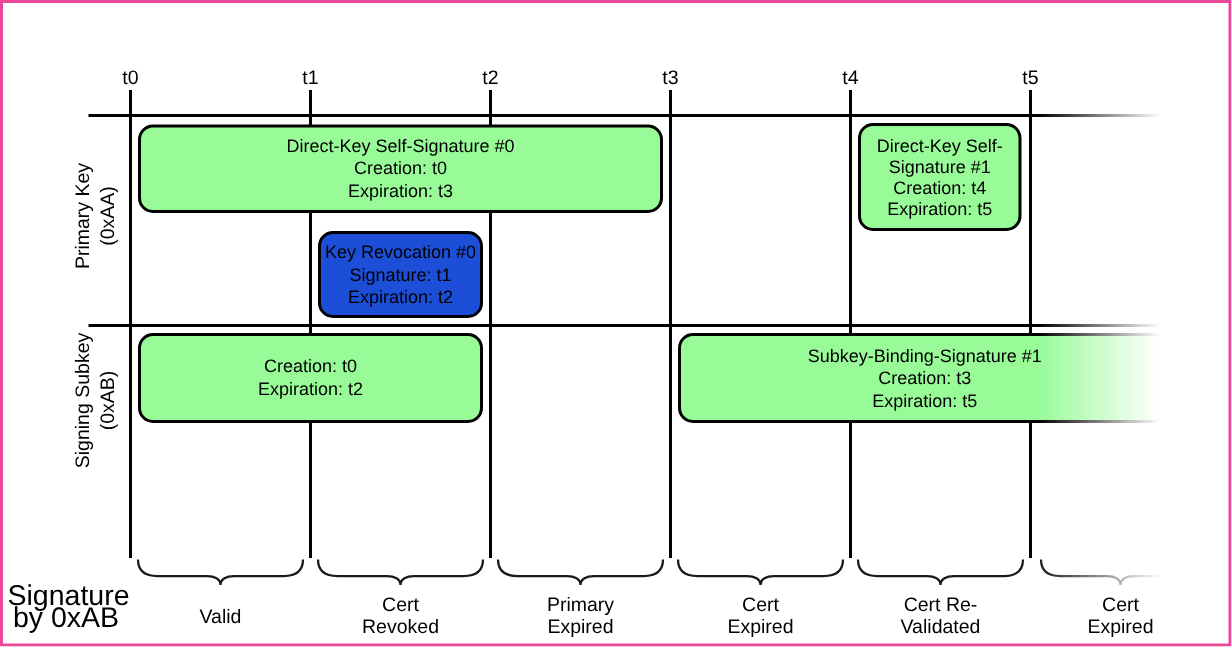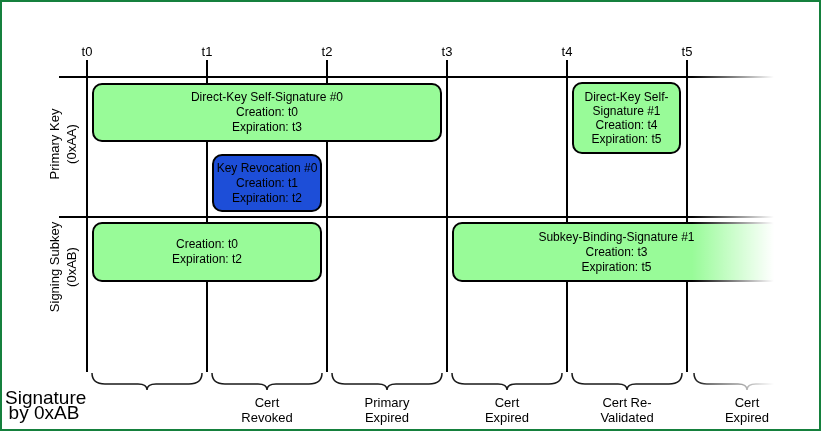--- a/index.html
+++ b/index.html
@@ -7,21 +7,21 @@
     padding: 0;
     background: #ffffff;
     font-family: "Liberation Sans", "DejaVu Sans", sans-serif;
     color: #000000;
   }
   #canvas {
     position: relative;
     width: 821px;
     height: 431px;
     background: #ffffff;
-    border: 2px solid #15803d;
+    border: 2px solid #ec4899;
     box-sizing: border-box;
     overflow: hidden;
   }
   .vline {
     position: absolute;
     width: 2px;
     top: 58px;
     height: 312px;
     background: #000000;
     z-index: 1;
@@ -151,21 +151,21 @@
 
   <div class="box green tight" style="left:570px; top:80px; width:109px; height:72px">
     <span>Direct-Key Self-</span>
     <span>Signature #1</span>
     <span>Creation: t4</span>
     <span>Expiration: t5</span>
   </div>
 
   <div class="box red" style="left:210px; top:152px; width:110px; height:58px">
     <span>Key Revocation #0</span>
-    <span>Creation: t1</span>
+    <span>Signature: t1</span>
     <span>Expiration: t2</span>
   </div>
 
   <div class="box green" style="left:90px; top:220px; width:230px; height:60px">
     <span>Creation: t0</span>
     <span>Expiration: t2</span>
   </div>
 
   <div class="box green" style="left:450px; top:220px; width:329px; height:60px">
     <span>Subkey-Binding-Signature #1</span>
@@ -185,20 +185,24 @@
   <svg class="brace" style="left:449px" width="112" height="20" viewBox="0 0 112 20">
     <path d="M 1 2 C 1 10 6 13 14 13 L 47 13 C 52 13 56 15 56 19 C 56 15 60 13 65 13 L 98 13 C 106 13 111 10 111 2" fill="none" stroke="#1a1a1a" stroke-width="1.5"></path>
   </svg>
   <svg class="brace" style="left:569px" width="112" height="20" viewBox="0 0 112 20">
     <path d="M 1 2 C 1 10 6 13 14 13 L 47 13 C 52 13 56 15 56 19 C 56 15 60 13 65 13 L 98 13 C 106 13 111 10 111 2" fill="none" stroke="#1a1a1a" stroke-width="1.5"></path>
   </svg>
   <svg class="brace" style="left:691px" width="108" height="20" viewBox="0 0 108 20">
     <path d="M 1 2 C 1 10 6 13 14 13 L 45 13 C 50 13 54 15 54 19 C 54 15 58 13 63 13 L 94 13 C 102 13 107 10 107 2" fill="none" stroke="#1a1a1a" stroke-width="1.5"></path>
   </svg>
 
+  <div class="interval-label" style="left:85px">
+    <span>Valid</span>
+    <span></span>
+  </div>
   <div class="interval-label" style="left:205px">
     <span>Cert</span>
     <span>Revoked</span>
   </div>
   <div class="interval-label" style="left:325px">
     <span>Primary</span>
     <span>Expired</span>
   </div>
   <div class="interval-label" style="left:445px">
     <span>Cert</span>

